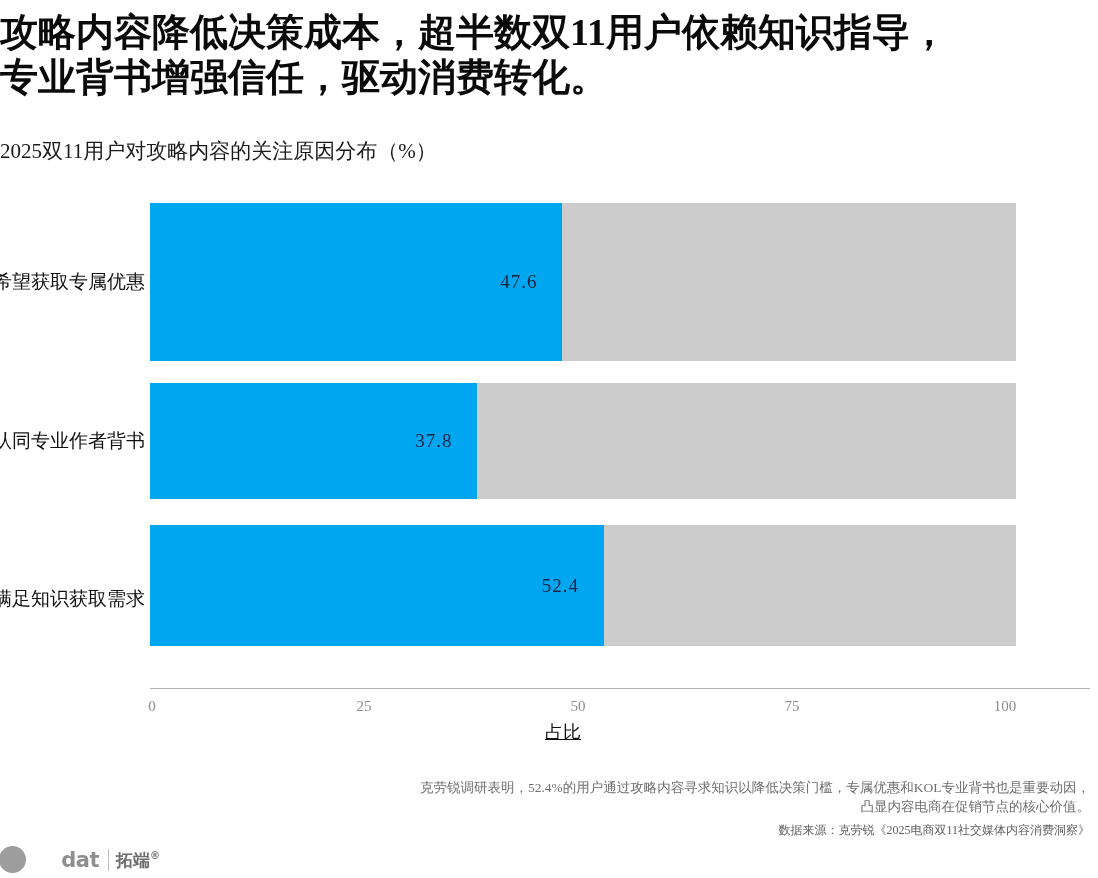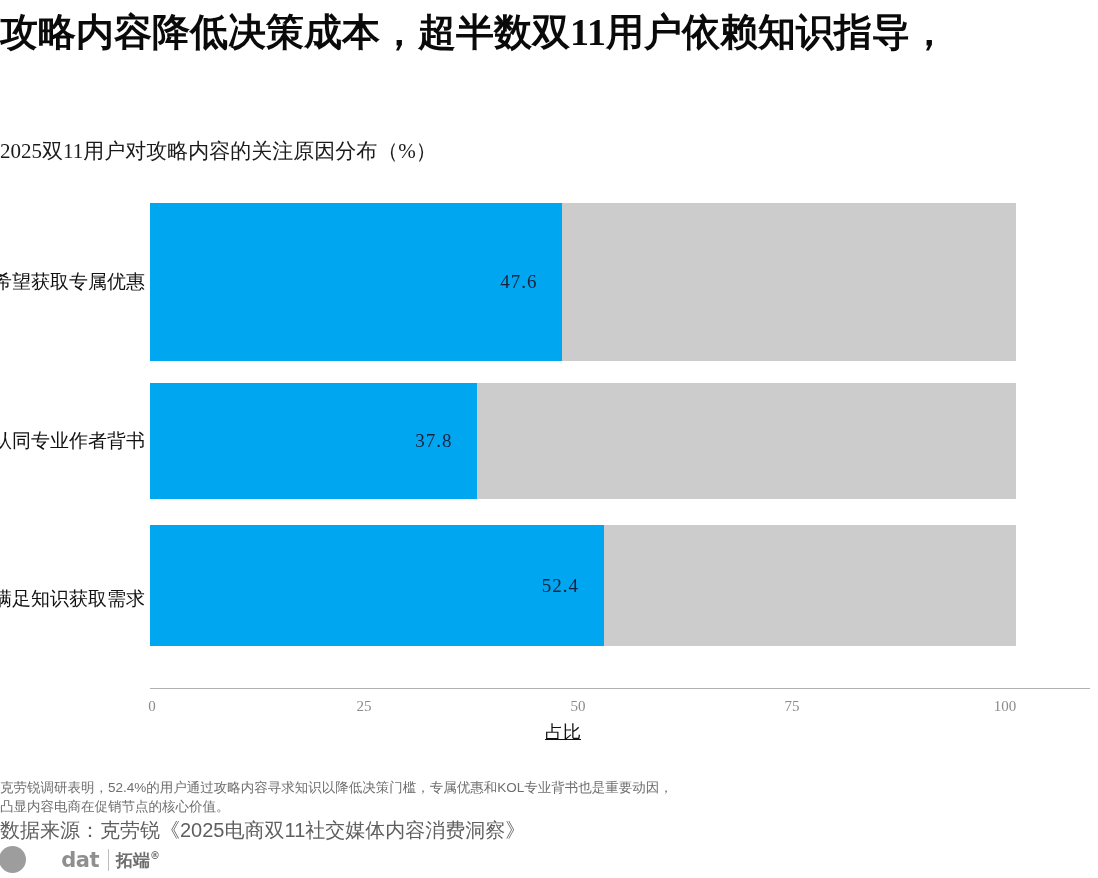--- a/index.html
+++ b/index.html
@@ -127,29 +127,30 @@
   #x-axis-title span { margin-left: 28px; text-decoration: underline; }
 
   
   #footer {
     position: absolute;
     left: 0px;
     top: 778px;
     width: 1090px;
   }
   .foot-line {
-    font-family: Liberation Sans, sans-serif;
+    font-family: Liberation Serif, serif;
     font-size: 13.5px;
     line-height: 19px;
     color: #6e6e6e;
     white-space: nowrap;
+    text-align: right;
   }
   .foot-source {
     margin-top: 5px;
-    font-size: 20px;
+    font-size: 12px;
     color: #5f5f5f;
   }
 
   
   #logo {
     position: absolute;
     left: 0px;
     top: 845px;
     height: 30px;
     display: flex;
@@ -199,20 +200,21 @@
     font-size: 10px;
     color: #6d6d6d;
     vertical-align: super;
   }
 </style>
 </head>
 <body>
 
 <div id="headline">
   <div class="headline-line">攻略内容降低决策成本，超半数双11用户依赖知识指导，</div>
+  <div class="headline-line">专业背书增强信任，驱动消费转化。</div>
 </div>
 
 <div id="subtitle">2025双11用户对攻略内容的关注原因分布（%）</div>
 
 <div id="plot">
 
   <div class="bar-row" style="top:8px;height:158px;">
     <div class="bar-track"></div>
     <div class="bar-fill" style="width:47.6%;"></div>
     <div class="bar-value" style="left:calc(47.6% - 62px);">47.6</div>

